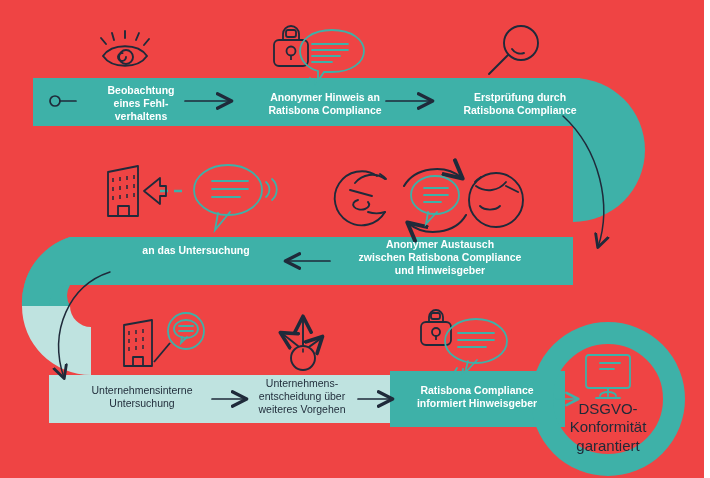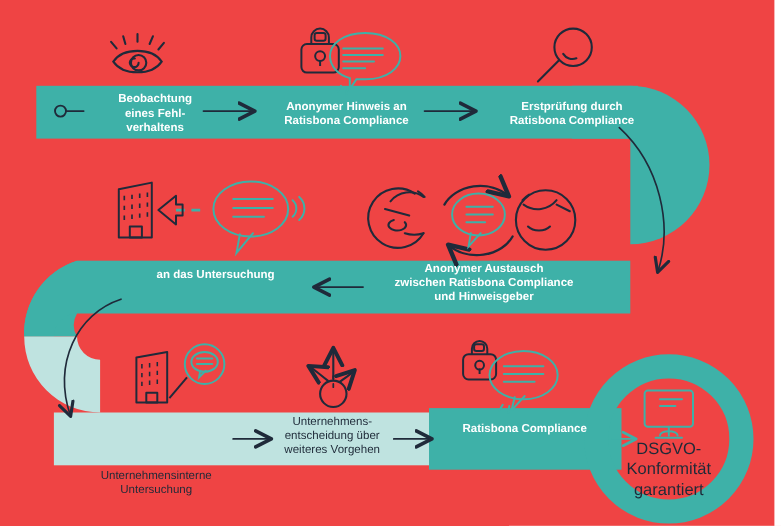--- a/index.html
+++ b/index.html
@@ -203,53 +203,54 @@
       <path d="M600,396 a8,4 0 0 1 16,0"></path>
     </g>
   </svg>
 
   <div class="lbl on-dark" style="left:96px;top:84px;width:90px;">
     <div>Beobachtung</div>
     <div>eines Fehl-</div>
     <div>verhaltens</div>
   </div>
 
-  <div class="lbl on-dark" style="left:233px;top:91px;width:164px;text-align:center;">
+  <div class="lbl on-dark" style="left:243px;top:91px;width:164px;text-align:center;">
     <div>Anonymer Hinweis an</div>
     <div>Ratisbona Compliance</div>
   </div>
 
   <div class="lbl on-dark" style="left:440px;top:91px;width:160px;">
     <div>Erstprüfung durch</div>
     <div>Ratisbona Compliance</div>
   </div>
 
   <div class="lbl on-dark" style="left:100px;top:244px;width:192px;">
     <div>an das Untersuchung</div>
   </div>
 
   <div class="lbl on-dark" style="left:340px;top:238px;width:200px;">
     <div>Anonymer Austausch</div>
     <div>zwischen Ratisbona Compliance</div>
     <div>und Hinweisgeber</div>
   </div>
 
-  <div class="lbl on-light" style="left:72px;top:384px;width:140px;margin-top:42px;">
+  <div class="lbl on-light" style="left:72px;top:384px;width:140px;">
     <div>Unternehmensinterne</div>
     <div>Untersuchung</div>
   </div>
 
   <div class="lbl on-light" style="left:246px;top:377px;width:112px;">
     <div>Unternehmens-</div>
     <div>entscheidung über</div>
     <div>weiteres Vorgehen</div>
   </div>
 
   <div class="lbl on-dark" style="left:398px;top:384px;width:158px;">
     <div>Ratisbona Compliance</div>
+    <div>informiert Hinweisgeber</div>
   </div>
 
   <div class="lbl end" style="left:562px;top:400px;width:92px;">
     <div>DSGVO-</div>
     <div>Konformität</div>
     <div>garantiert</div>
   </div>
 
 </div>
 

